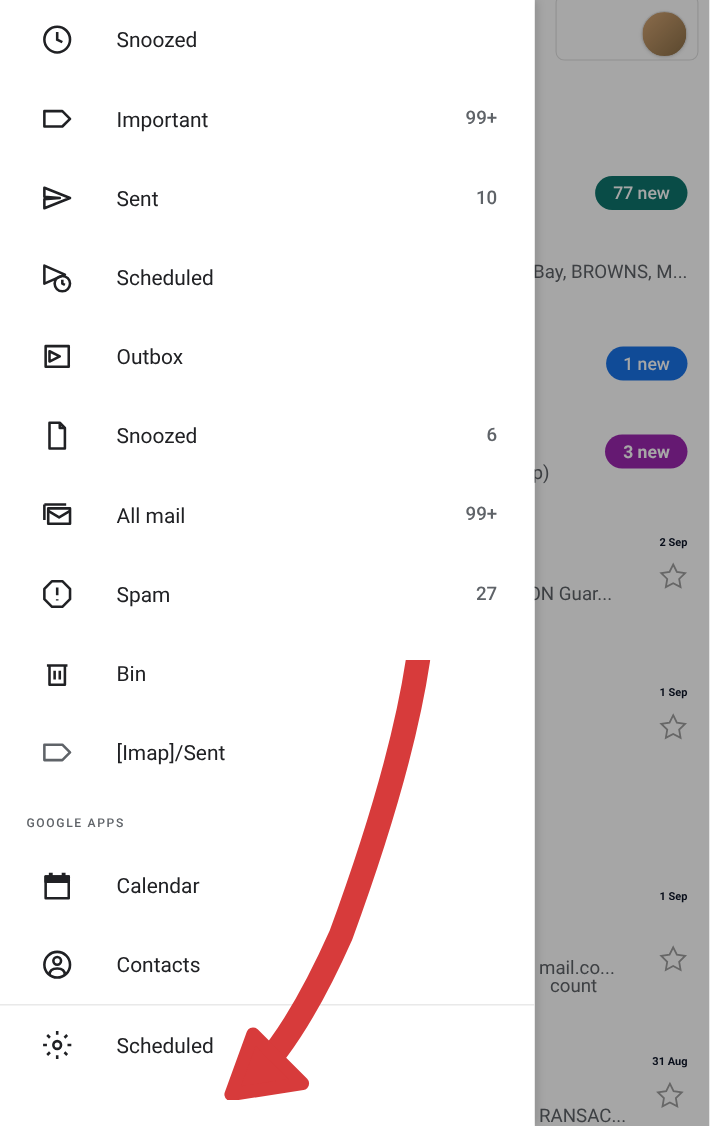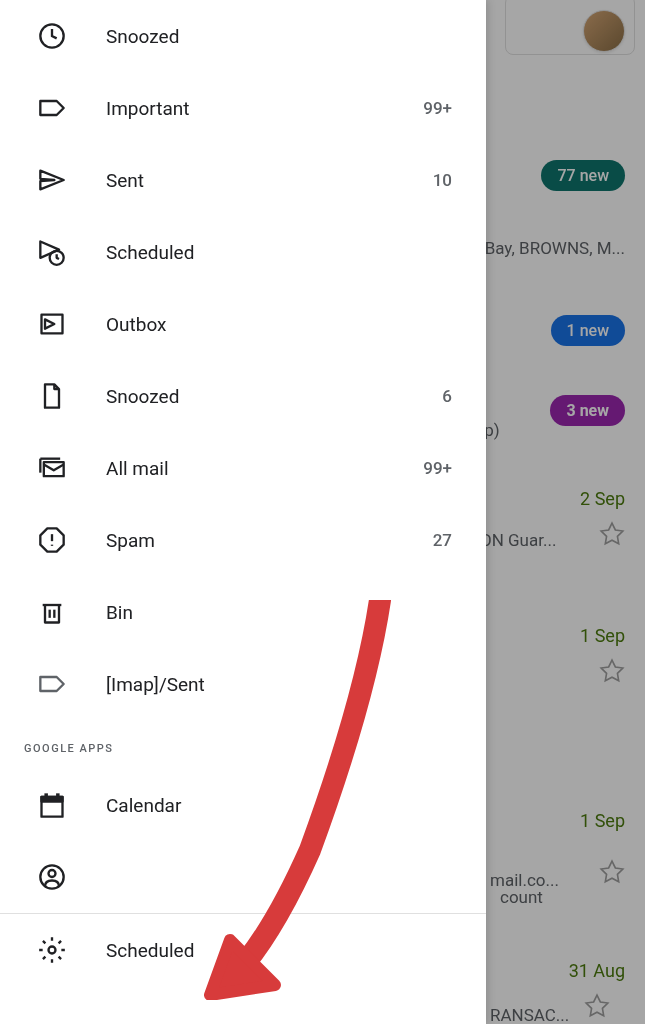--- a/index.html
+++ b/index.html
@@ -60,22 +60,23 @@
       font-weight: 500;
     }
     .bg-badge-green { background: #0f766e; }
     .bg-badge-blue { background: #1a73e8; }
     .bg-badge-purple { background: #9c27b0; font-weight: bold; }
     .bg-text {
       color: #5f6368;
       font-size: 17px;
     }
     .bg-date {
-      color: #4d7c0f;
-      font-size: 18px;
+      color: #0f172a;
+      font-size: 10px;
+      font-weight: bold;
     }
     .bg-star {
       width: 26px;
       height: 26px;
       margin-top: 4px;
     }
     .overlay {
       position: absolute;
       top: 0;
       left: 486px;
@@ -337,20 +338,21 @@
   </div>
 
   <div class="nav-item">
     <span class="nav-icon">
       <svg viewBox="0 0 24 24" width="28" height="28" fill="none" stroke="#202124" stroke-width="2">
           <circle cx="12" cy="12" r="10"></circle>
           <circle cx="12" cy="9" r="3"></circle>
           <path d="M6 20 Q6 15 12 15 Q18 15 18 20"></path>
         </svg>
     </span>
+    <span class="nav-label">Contacts</span>
   </div>
 
   <div class="divider"></div>
 
   <div class="nav-item">
     <span class="nav-icon">
       <svg viewBox="0 0 24 24" width="28" height="28" fill="none" stroke="#202124" stroke-width="2">
           <circle cx="12" cy="12" r="3"></circle>
           <path d="M12 1 L12 4 M12 20 L12 23 M4.22 4.22 L6.34 6.34 M17.66 17.66 L19.78 19.78 M1 12 L4 12 M20 12 L23 12 M4.22 19.78 L6.34 17.66 M17.66 6.34 L19.78 4.22"></path>
         </svg>

